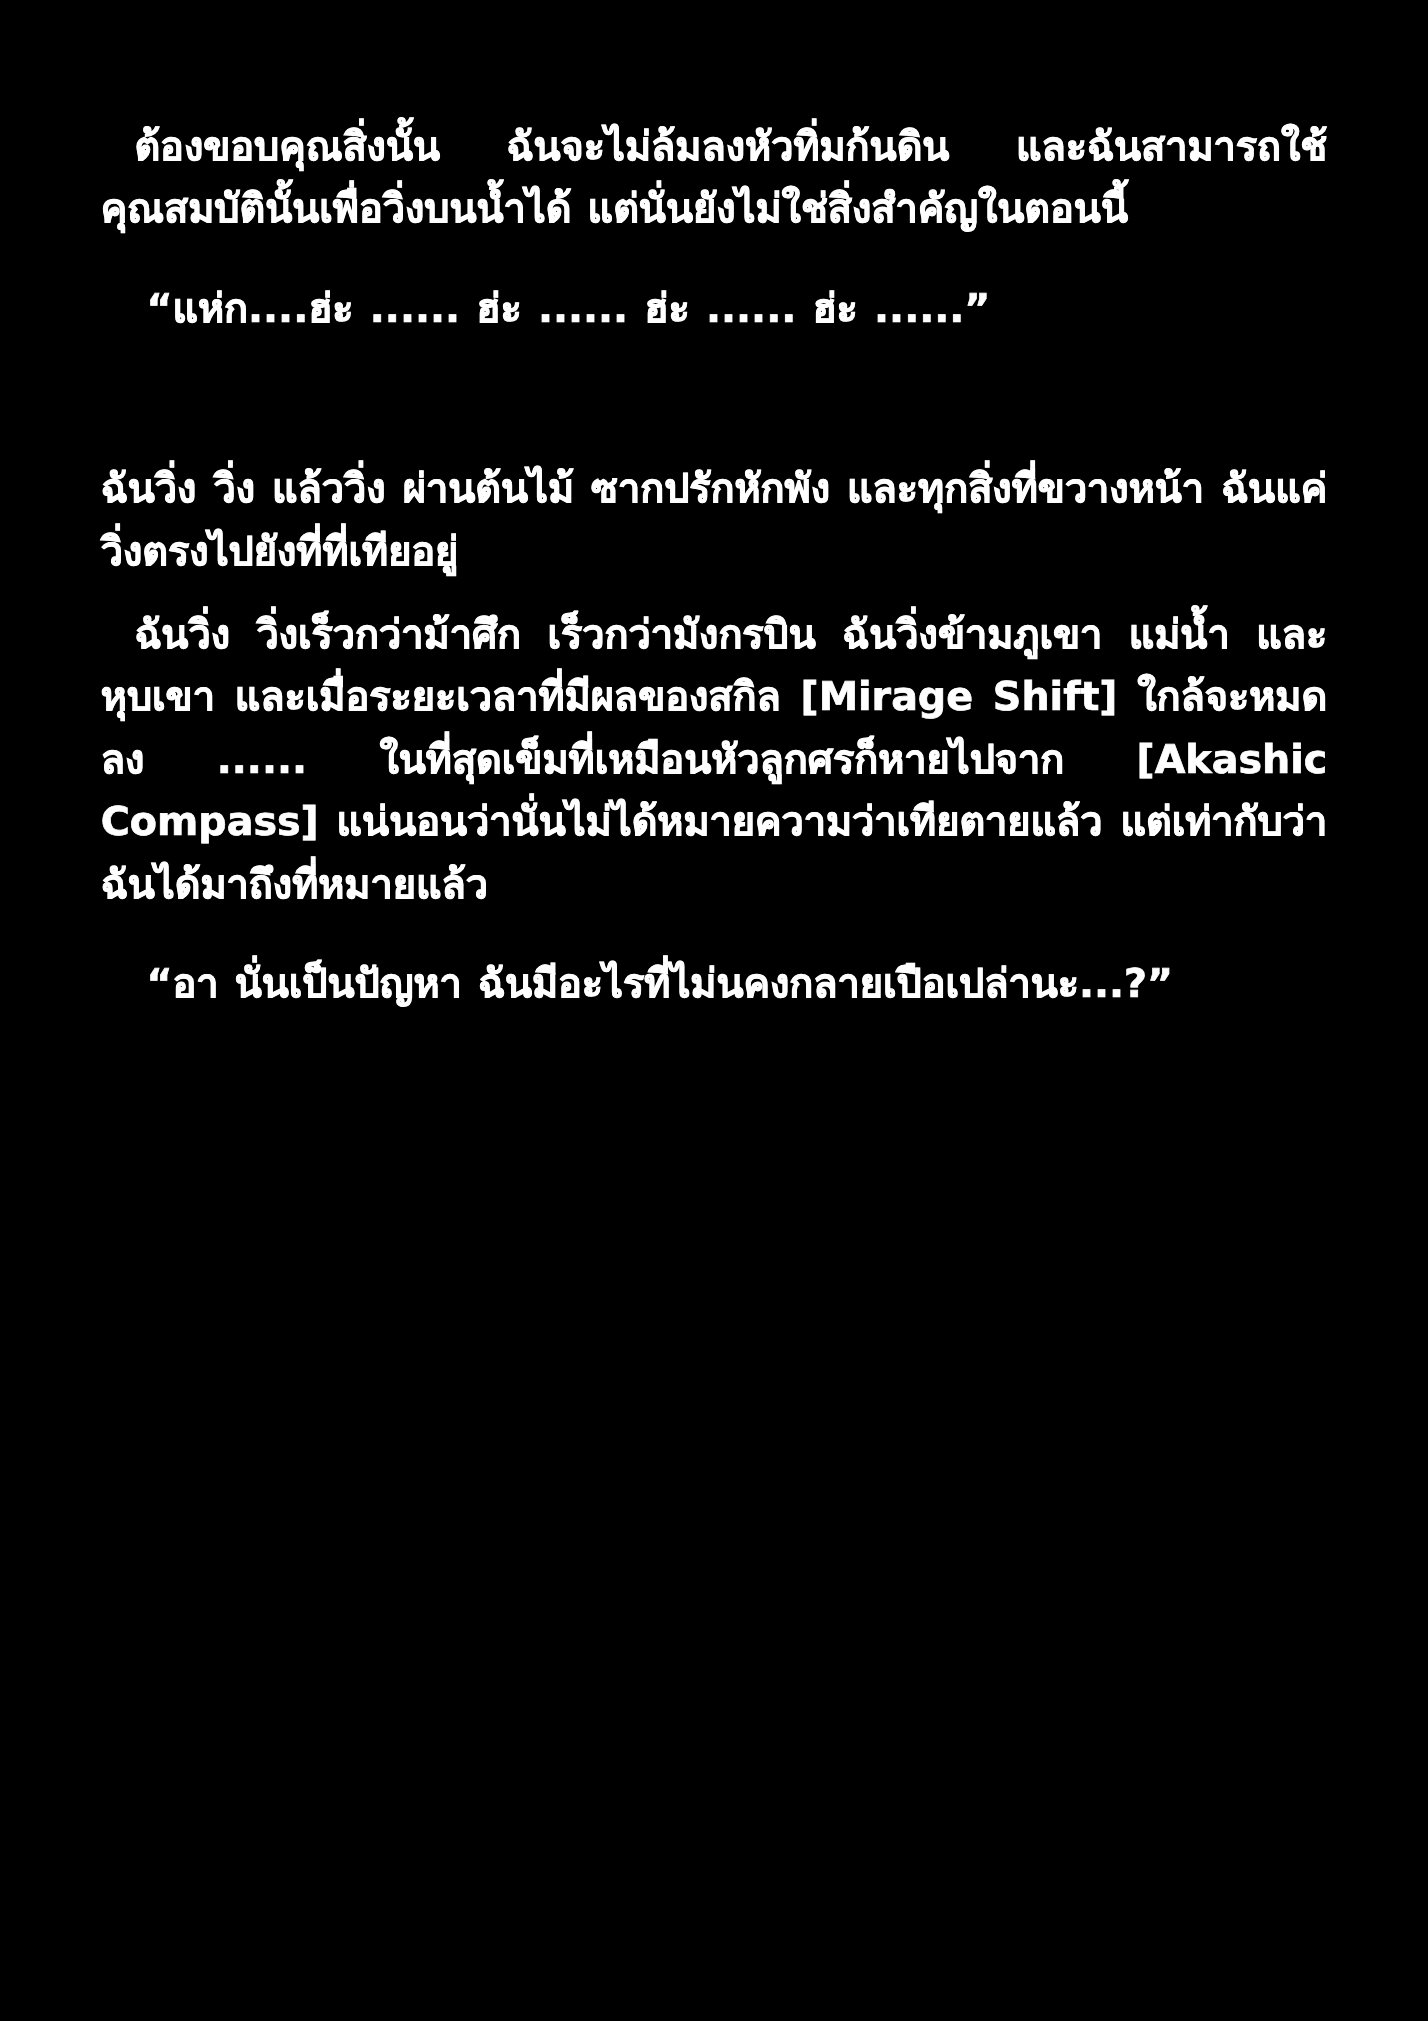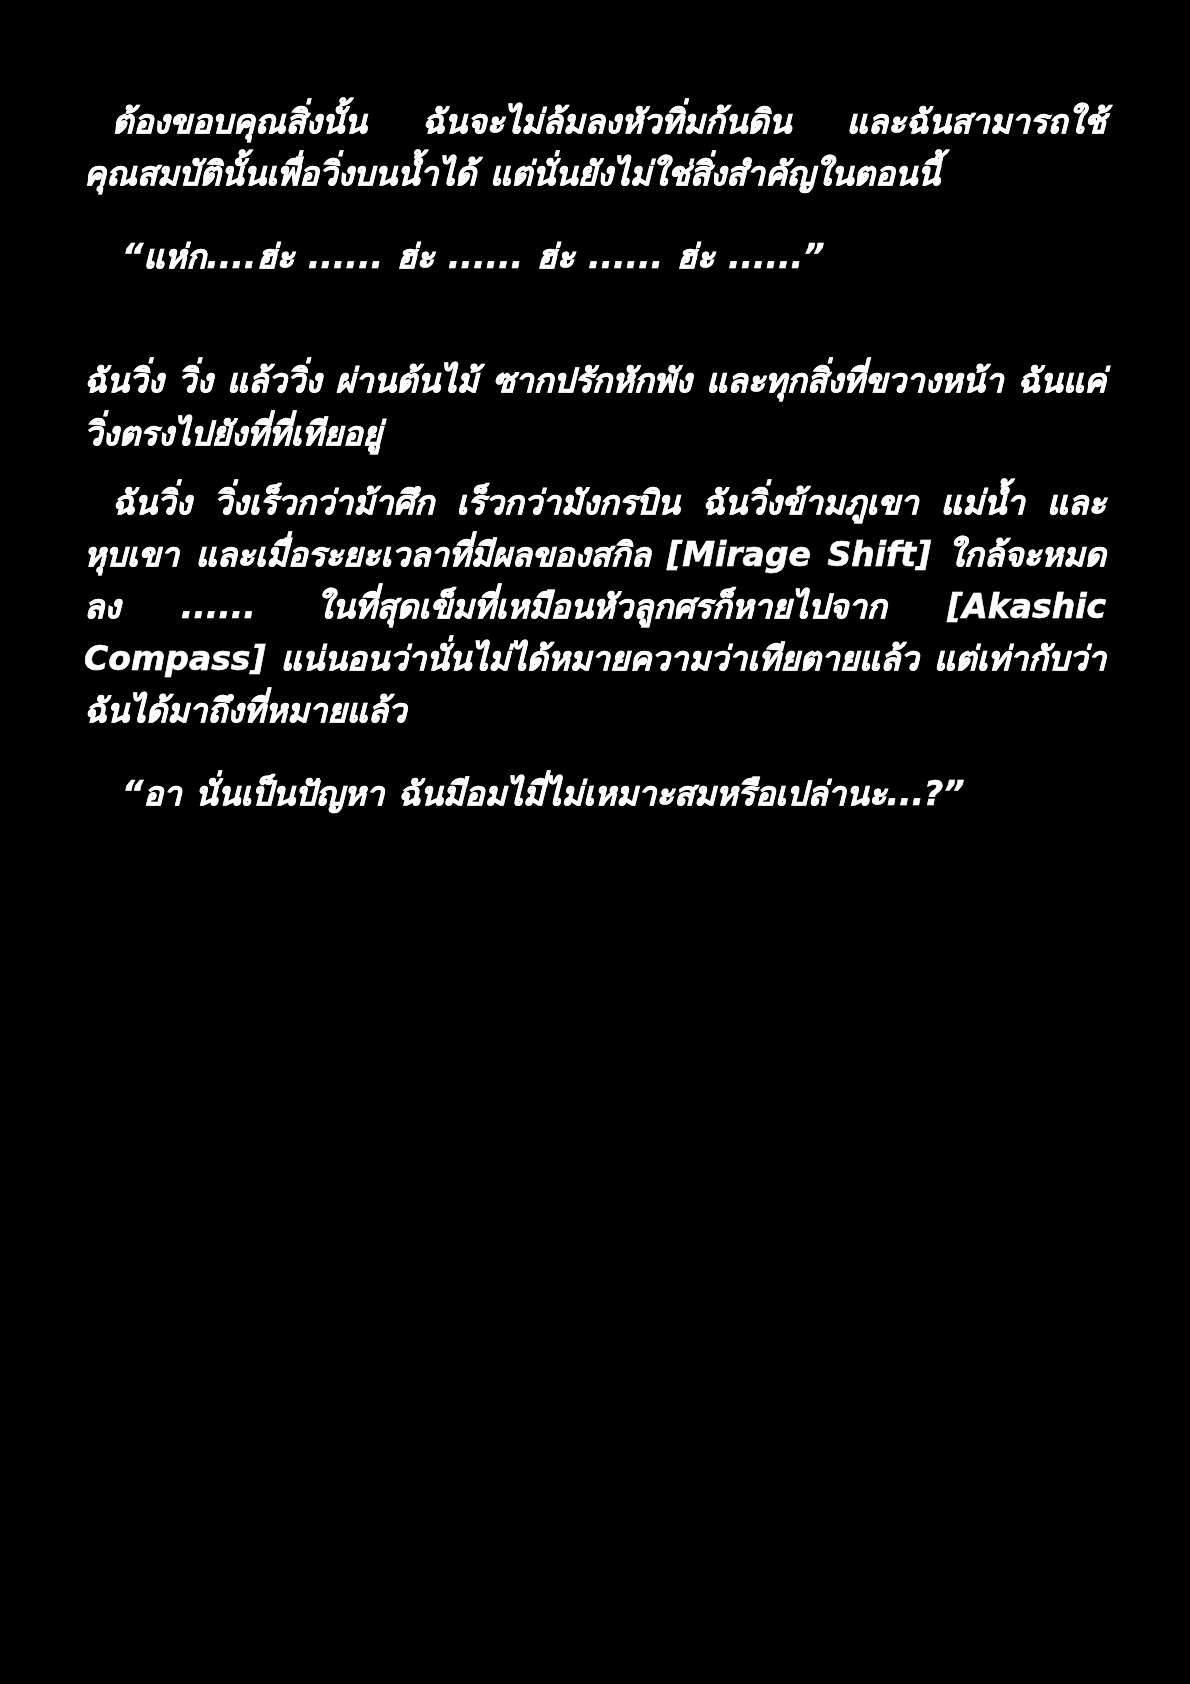--- a/index.html
+++ b/index.html
@@ -16,51 +16,50 @@
     box-sizing: border-box;
     width: 1190px;
     height: 1684px;
     padding: 96px 84px 40px 84px;
     background: #000000;
     color: #ffffff;
     font-family: "DejaVu Sans", sans-serif;
     font-weight: bold;
     font-size: 33px;
     line-height: 1.58;
-    font-style: italic;
     -webkit-text-stroke: 0.6px #ffffff;
   }
   .para {
     margin: 0 0 17px 0;
     text-align: justify;
     text-indent: 28px;
     word-spacing: 2px;
   }
   .para.no-indent {
     text-indent: 0;
   }
   .para.quote {
     text-indent: 38px;
     margin-top: 31px;
   }
   .para.gap-xl {
-    margin-top: 72px;
+    margin-top: 98px;
   }
 </style>
 </head>
 <body>
 
 <div class="page">
   <p class="para">ต้องขอบคุณสิ่งนั้น ฉันจะไม่ล้มลงหัวทิ่มก้นดิน และฉันสามารถใช้คุณสมบัตินั้นเพื่อวิ่งบนน้ำได้ แต่นั่นยังไม่ใช่สิ่งสำคัญในตอนนี้</p>
 
   <p class="para quote">“แห่ก....ฮ่ะ ...... ฮ่ะ ...... ฮ่ะ ...... ฮ่ะ ......”</p>
 
   <p class="para no-indent gap-xl">ฉันวิ่ง วิ่ง แล้ววิ่ง ผ่านต้นไม้ ซากปรักหักพัง และทุกสิ่งที่ขวางหน้า ฉันแค่วิ่งตรงไปยังที่ที่เทียอยู่</p>
 
   <p class="para">ฉันวิ่ง วิ่งเร็วกว่าม้าศึก เร็วกว่ามังกรบิน ฉันวิ่งข้ามภูเขา แม่น้ำ และหุบเขา และเมื่อระยะเวลาที่มีผลของสกิล [Mirage Shift] ใกล้จะหมดลง ...... ในที่สุดเข็มที่เหมือนหัวลูกศรก็หายไปจาก [Akashic Compass] แน่นอนว่านั่นไม่ได้หมายความว่าเทียตายแล้ว แต่เท่ากับว่าฉันได้มาถึงที่หมายแล้ว</p>
 
 
 
 
 
 
-  <p class="para quote">“อา นั่นเป็นปัญหา ฉันมีอมไมี่ไม่เหมาะสมหรือเปล่านะ...?”</p>
+  <p class="para quote">“อา นั่นเป็นปัญหา ฉันมีอะไรที่ไม่นคงกลายเปือเปล่านะ...?”</p>
 </div>
 
 </body></html>

